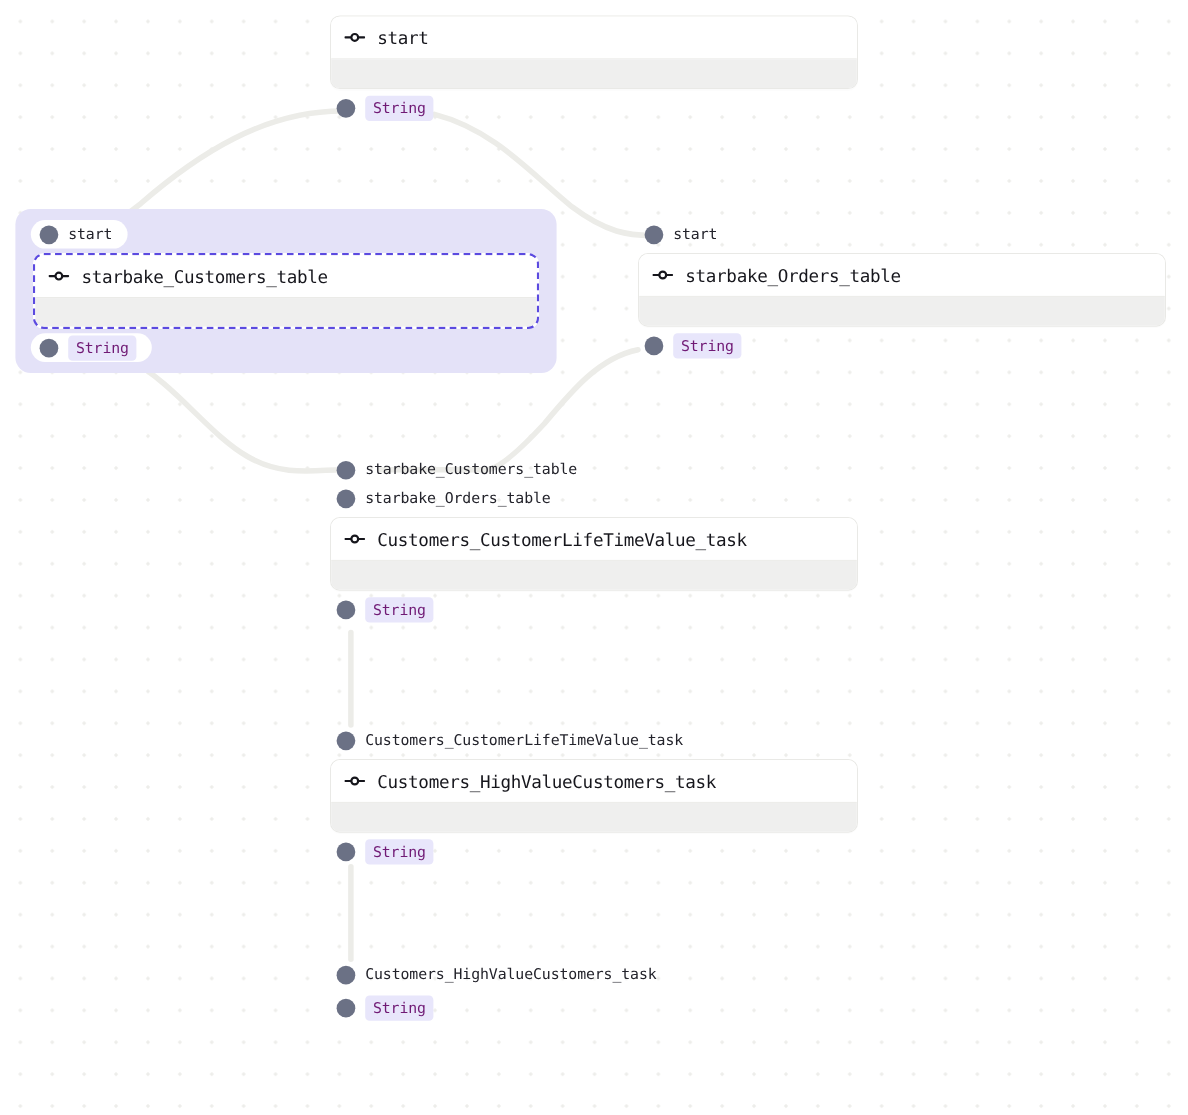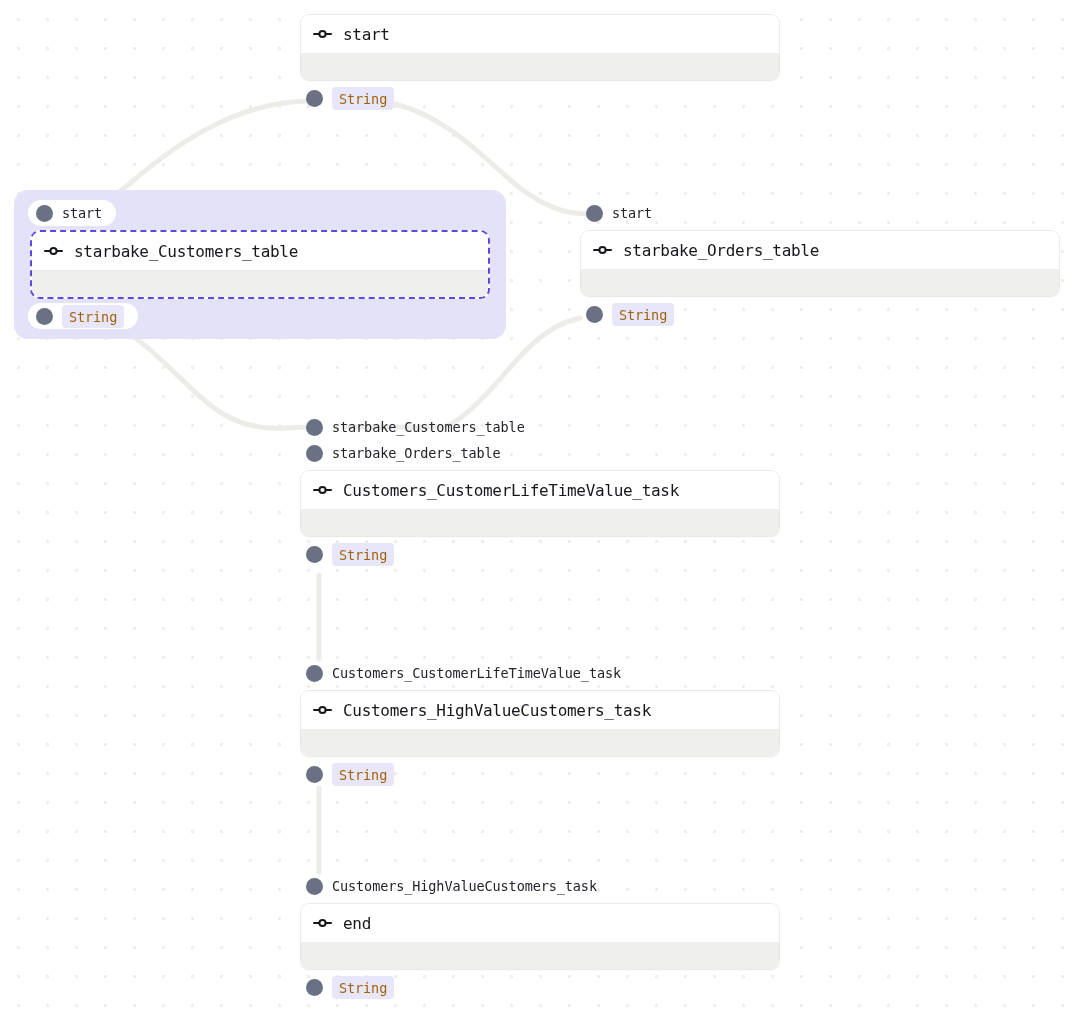--- a/index.html
+++ b/index.html
@@ -95,21 +95,21 @@
     margin-left: 6px;
   }
   .port-label {
     font-size: 13.5px;
     color: #23232b;
     letter-spacing: -0.1px;
     white-space: nowrap;
   }
   .port-label.type-badge {
     background: #e8e6fb;
-    color: #a16207;
+    color: #701a75;
     padding: 4px 7px 3px 7px;
     border-radius: 4px;
     font-size: 13.5px;
   }
 
   .ports-in  { margin-bottom: 4px; }
   .ports-out { margin-top: 4px; }
 
   
   .card {
@@ -305,31 +305,20 @@
       </div>
     </div>
 
     <div class="node" style="left:300px; top:873px; width:480px;">
       <div class="ports ports-in">
         <div class="port">
           <span class="port-dot"></span>
           <span class="port-label">Customers_HighValueCustomers_task</span>
         </div>
       </div>
-      <div class="card">
-        <div class="card-header">
-          <svg class="node-icon" viewBox="0 0 19 12">
-            <line x1="1" y1="6" x2="5.8" y2="6" stroke="#16161c" stroke-width="2" stroke-linecap="round"></line>
-            <circle cx="9.5" cy="6" r="3.1" fill="none" stroke="#16161c" stroke-width="2"></circle>
-            <line x1="13.2" y1="6" x2="18" y2="6" stroke="#16161c" stroke-width="2" stroke-linecap="round"></line>
-          </svg>
-          <span class="card-title">end</span>
-        </div>
-        <div class="card-body"></div>
-      </div>
       <div class="ports ports-out">
         <div class="port">
           <span class="port-dot"></span>
           <span class="port-label type-badge">String</span>
         </div>
       </div>
     </div>
 
   </div>
 

